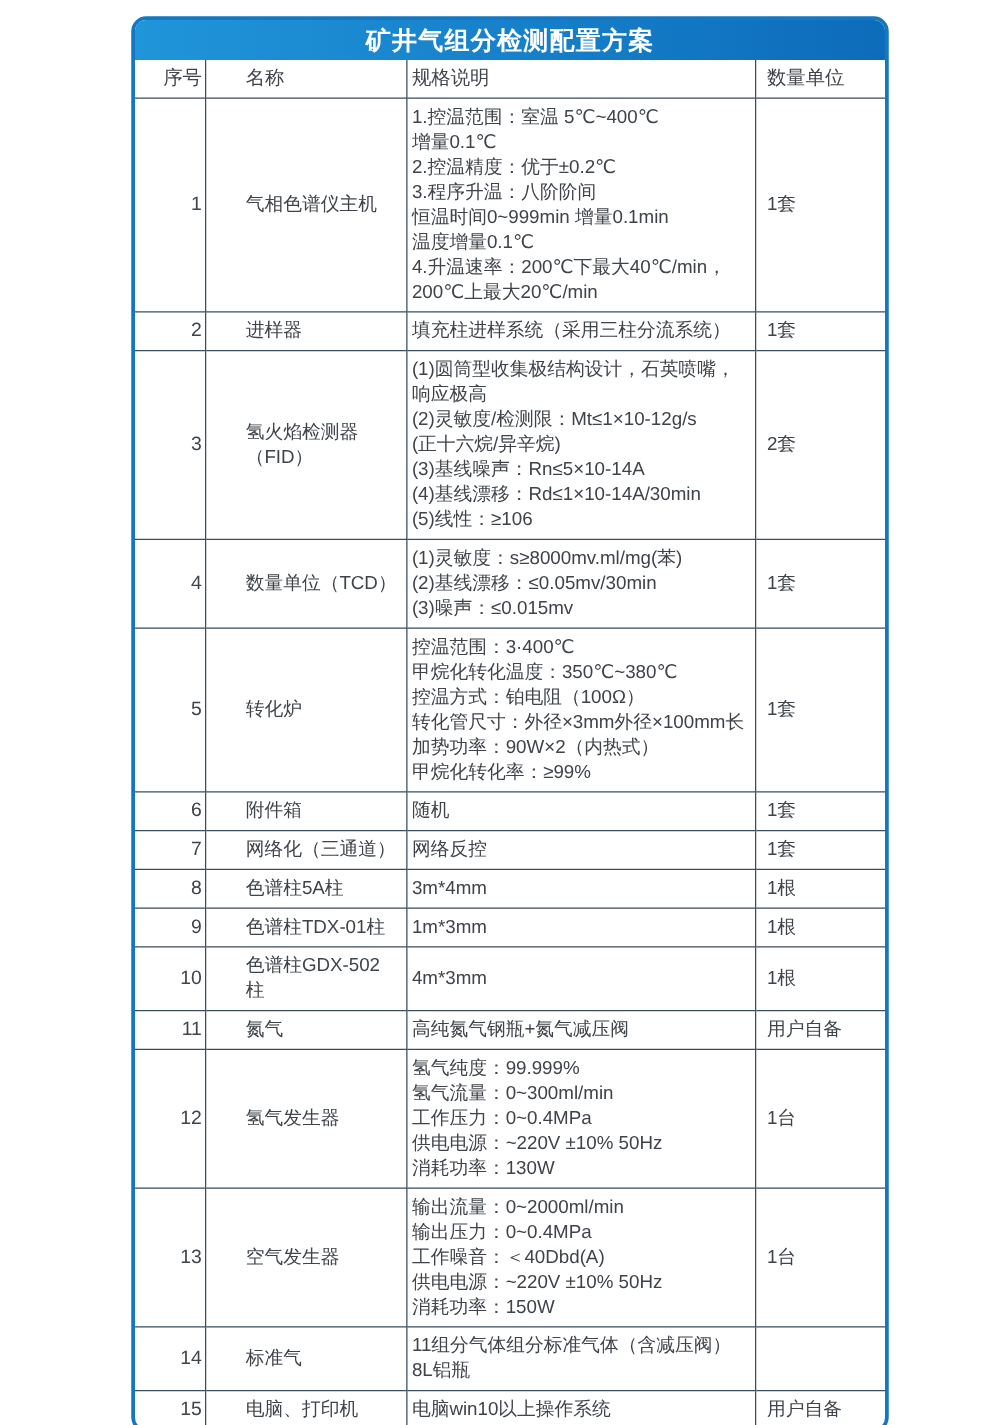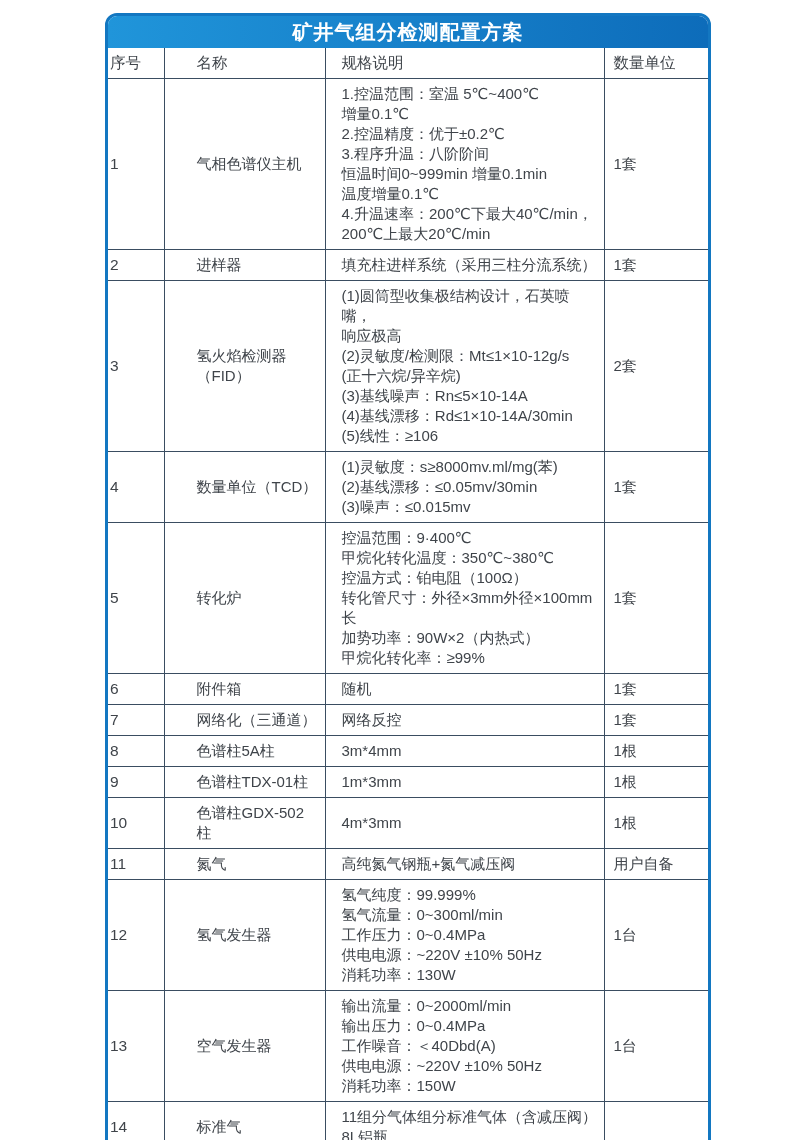--- a/index.html
+++ b/index.html
@@ -59,23 +59,23 @@
     font-weight: normal;
     text-align: left;
     overflow: hidden;
   }
   
   tr > *:first-child { border-left: none; }
   tr > *:last-child  { border-right: none; }
   thead tr > * { border-top: none; }
   tbody tr:last-child > * { border-bottom: none; }
   th { height: 30px; font-size: 15.5px; }
-  th.no, td.no { text-align: left; padding-left: 2px; padding-right: 2px; }
+  th.no, td.no { text-align: right; padding-left: 2px; padding-right: 2px; }
   td.name, th.name { padding-left: 32px; }
-  td.spec, th.spec { padding-left: 16px; }
+  td.spec, th.spec { padding-left: 4px; }
   td.qty,  th.qty  { padding-left: 9px; }
   td.no { font-size: 15.5px; }
   td.spec .spec-line { white-space: normal; }
   td { height: 30px; }
 </style>
 </head>
 <body>
 
 <div class="page">
   <div class="spec-table">
@@ -142,21 +142,21 @@
               <div class="spec-line">(1)灵敏度：s≥8000mv.ml/mg(苯)</div>
               <div class="spec-line">(2)基线漂移：≤0.05mv/30min</div>
               <div class="spec-line">(3)噪声：≤0.015mv</div>
             </td>
             <td class="qty">1套</td>
           </tr>
           <tr>
             <td class="no">5</td>
             <td class="name">转化炉</td>
             <td class="spec">
-              <div class="spec-line">控温范围：9·400℃</div>
+              <div class="spec-line">控温范围：3·400℃</div>
               <div class="spec-line">甲烷化转化温度：350℃~380℃</div>
               <div class="spec-line">控温方式：铂电阻（100Ω）</div>
               <div class="spec-line">转化管尺寸：外径×3mm外径×100mm长</div>
               <div class="spec-line">加势功率：90W×2（内热式）</div>
               <div class="spec-line">甲烷化转化率：≥99%</div>
             </td>
             <td class="qty">1套</td>
           </tr>
           <tr>
             <td class="no">6</td>

